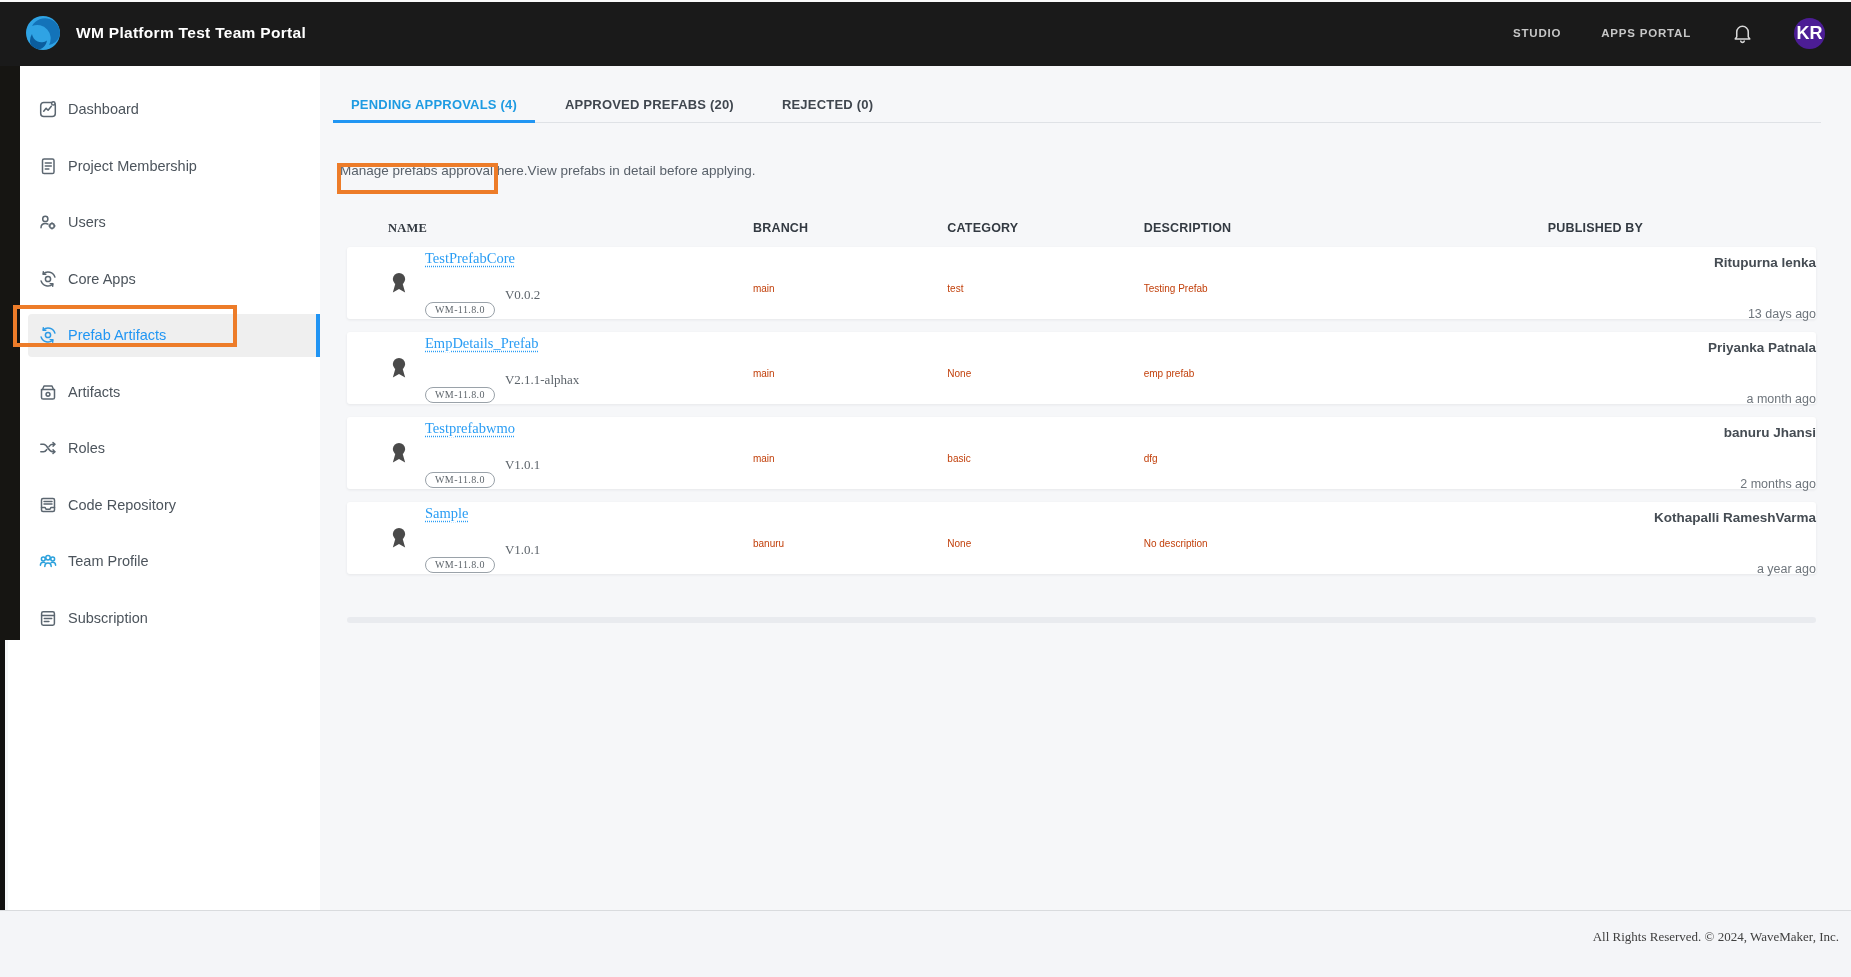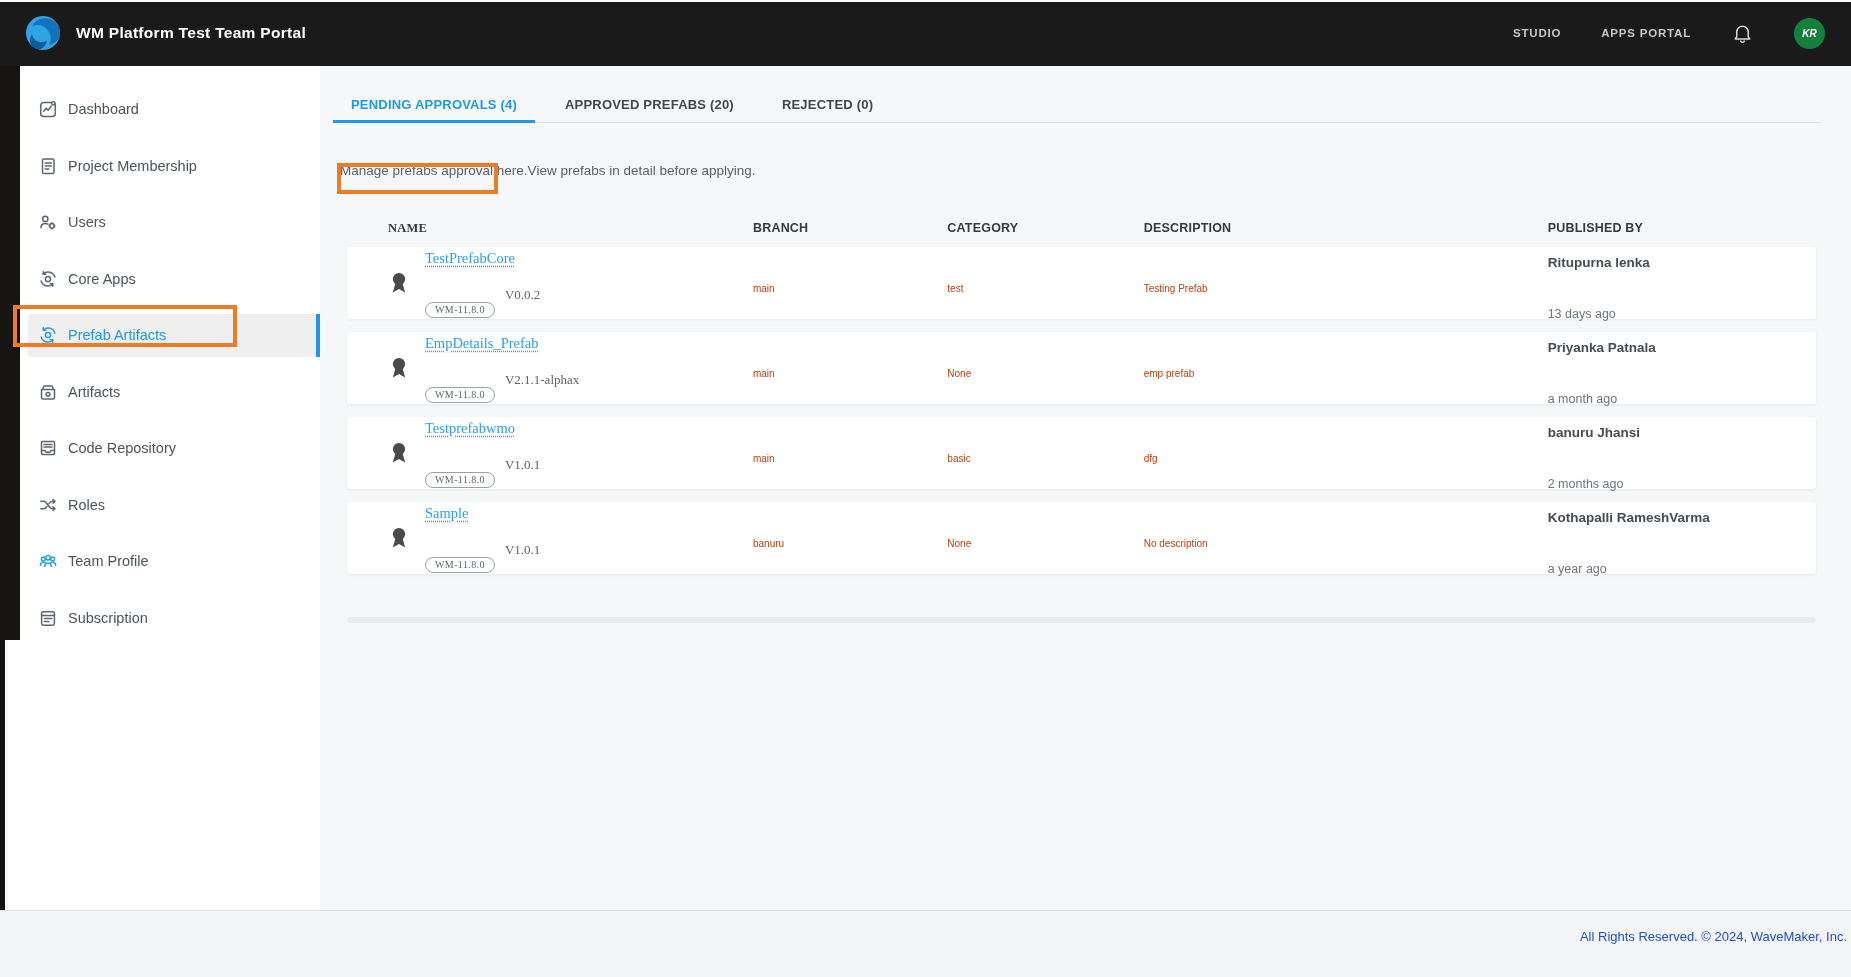--- a/index.html
+++ b/index.html
@@ -17,23 +17,23 @@
     position:absolute; top:0; left:0; width:100%; height:66px;
     background:#1a1a1a; display:flex; align-items:center;
     padding:0 26px 0 24px; z-index:10;
   }
   .logo { width:38px; height:38px; margin-right:14px; flex:0 0 auto; }
   .app-title { color:#ffffff; font-size:15.5px; font-weight:700; letter-spacing:.3px; }
   .topbar-right { margin-left:auto; display:flex; align-items:center; gap:40px; }
   .topnav-link { color:#c7c7c7; font-size:11.5px; font-weight:600; letter-spacing:.8px; cursor:pointer; }
   .bell { width:23px; height:24px; cursor:pointer; }
   .avatar {
-    width:31px; height:31px; border-radius:50%; background:#15803d;
-    color:#ffffff; font-size:10px; font-weight:700;
-    display:flex; align-items:center; justify-content:center; cursor:pointer;font-style:italic;
+    width:31px; height:31px; border-radius:50%; background:#4c1d95;
+    color:#ffffff; font-size:18px; font-weight:700;
+    display:flex; align-items:center; justify-content:center; cursor:pointer;
   }
   
   .left-strip-top { position:absolute; left:0; top:66px; width:20px; height:574px; background:#161512; z-index:6; }
   .left-strip-bottom { position:absolute; left:0; top:640px; width:5px; height:270px; background:#121110; z-index:6; }
   
   .sidebar {
     position:absolute; left:8px; top:66px; width:312px; height:844px;
     background:#ffffff; z-index:5;
   }
   .nav { padding-top:15px; }
@@ -91,30 +91,30 @@
     color:#2a9df4; font-size:14.5px; font-weight:500;
     text-decoration:underline dotted; text-underline-offset:3px; cursor:pointer;
   }
   .meta { margin-top:5px; display:flex; align-items:center; }
   .chip {
     font-size:10px; color:#5f666c; letter-spacing:.4px;
     border:1px solid #9aa2a9; border-radius:9px; padding:1.5px 9px; white-space:nowrap;margin-top:30px;
   }
   .version { margin-left:10px; font-size:13px; color:#5d646b; }
   .cell { display:flex; align-items:center; padding-top:10px; font-size:10px; color:#c2410c; }
-  .cell-pub { display:flex; flex-direction:column; justify-content:center; padding-top:10px; gap:7px; }
+  .cell-pub { display:flex; flex-direction:column; justify-content:center; padding-top:10px; gap:7px;align-items:flex-end; }
   .pub-name { font-size:13.5px; font-weight:600; color:#454c53; }
   .pub-when { font-size:12.5px; color:#6e757c;margin-top:30px; }
   .table-end { height:6px; background:#e9ebef; border-radius:3px; margin-top:43px; }
   
   .footer {
     position:absolute; left:0; top:910px; width:100%; height:67px;
     background:#f4f5f8; border-top:1px solid #d9dbde;
-    text-align:right; padding:18px 4px 0 0;
-    font-size:13px; color:#1d4ed8; z-index:8;
+    text-align:right; padding:18px 12px 0 0;
+    font-size:13px; color:#404040; z-index:8;font-family:Liberation Serif, serif;
   }
 </style>
 </head>
 <body>
 
 <div class="top-edge"></div>
 
 <div class="topbar">
   <svg class="logo" viewBox="0 0 38 38">
     <defs>
@@ -211,38 +211,38 @@
           <path d="M4.5 7.5L6 4h8l1.5 3.5"></path>
           <circle cx="10" cy="12.3" r="1.9"></circle>
         </svg>
       </span>
       <span class="nav-label">Artifacts</span>
     </div>
 
     <div class="nav-item">
       <span class="nav-icon">
         <svg viewBox="0 0 20 20" fill="none" stroke="currentColor" stroke-width="1.5" stroke-linecap="round" stroke-linejoin="round">
-          <rect x="3.5" y="3.5" width="13" height="13" rx="1.5"></rect>
-          <path d="M6 6.4h8M6 8.9h8"></path>
-          <path d="M3.5 12.4H7l1 1.8h4l1-1.8h3.5"></path>
-        </svg>
-      </span>
-      <span class="nav-label">Code Repository</span>
-    </div>
-
-    <div class="nav-item">
-      <span class="nav-icon">
-        <svg viewBox="0 0 20 20" fill="none" stroke="currentColor" stroke-width="1.5" stroke-linecap="round" stroke-linejoin="round">
           <path d="M2.8 6.3h2.7c4.1 0 4.8 7.4 8.9 7.4h2.3"></path>
           <path d="M2.8 13.7h2.7c1.5 0 2.5-1 3.3-2.2"></path>
           <path d="M16.7 6.3h-2.3c-1.6 0-2.6 1.1-3.4 2.3"></path>
           <path d="M15 4.5l1.9 1.8L15 8.1M15 11.9l1.9 1.8-1.9 1.8"></path>
         </svg>
       </span>
       <span class="nav-label">Roles</span>
+    </div>
+
+    <div class="nav-item">
+      <span class="nav-icon">
+        <svg viewBox="0 0 20 20" fill="none" stroke="currentColor" stroke-width="1.5" stroke-linecap="round" stroke-linejoin="round">
+          <rect x="3.5" y="3.5" width="13" height="13" rx="1.5"></rect>
+          <path d="M6 6.4h8M6 8.9h8"></path>
+          <path d="M3.5 12.4H7l1 1.8h4l1-1.8h3.5"></path>
+        </svg>
+      </span>
+      <span class="nav-label">Code Repository</span>
     </div>
 
     <div class="nav-item">
       <span class="nav-icon icon-accent">
         <svg viewBox="0 0 20 20" fill="none" stroke="currentColor" stroke-width="1.5" stroke-linecap="round" stroke-linejoin="round">
           <circle cx="10" cy="6.7" r="2.2"></circle>
           <circle cx="5.3" cy="8" r="1.9"></circle>
           <circle cx="14.7" cy="8" r="1.9"></circle>
           <path d="M6.8 15.6c0-2.3 1.4-3.7 3.2-3.7s3.2 1.4 3.2 3.7"></path>
           <path d="M2.4 14.3c0-1.9 1.2-3.1 2.9-3.1.6 0 1.1.15 1.6.45"></path>

